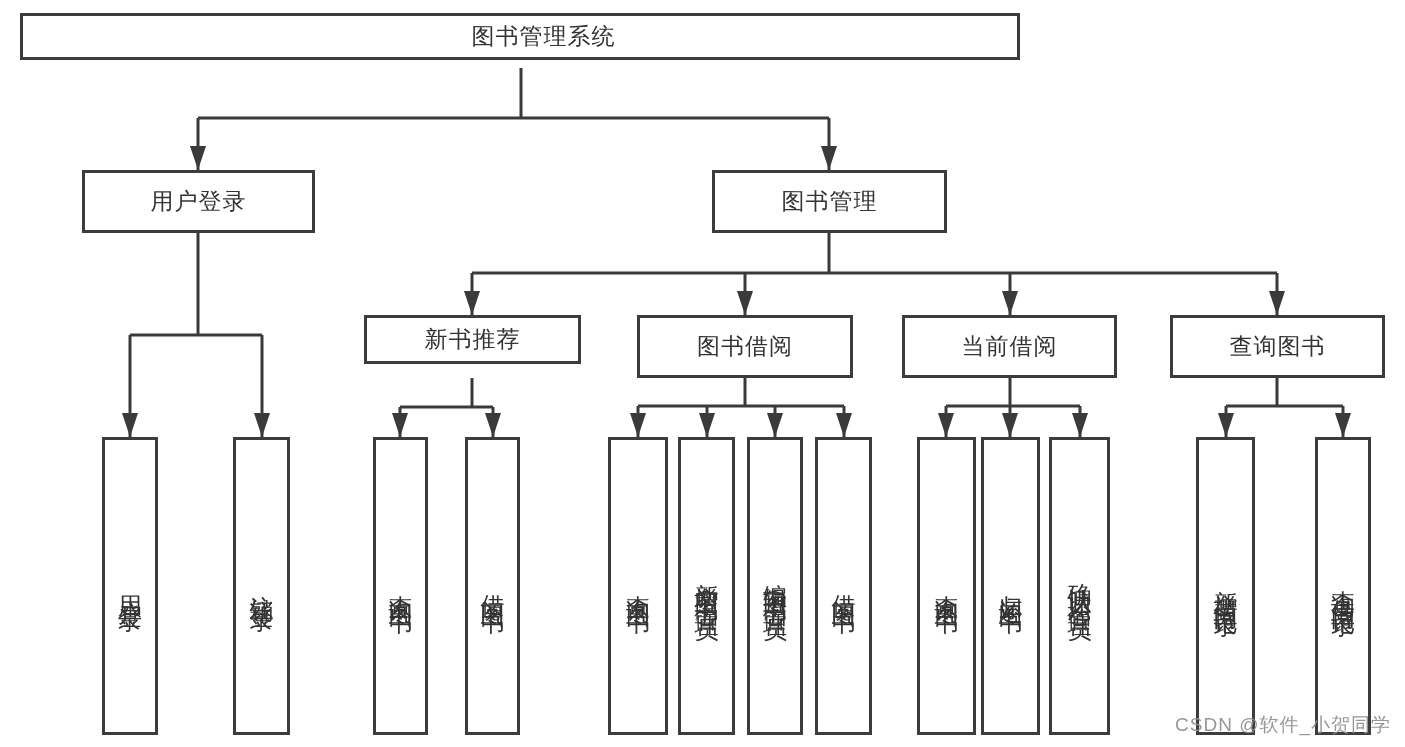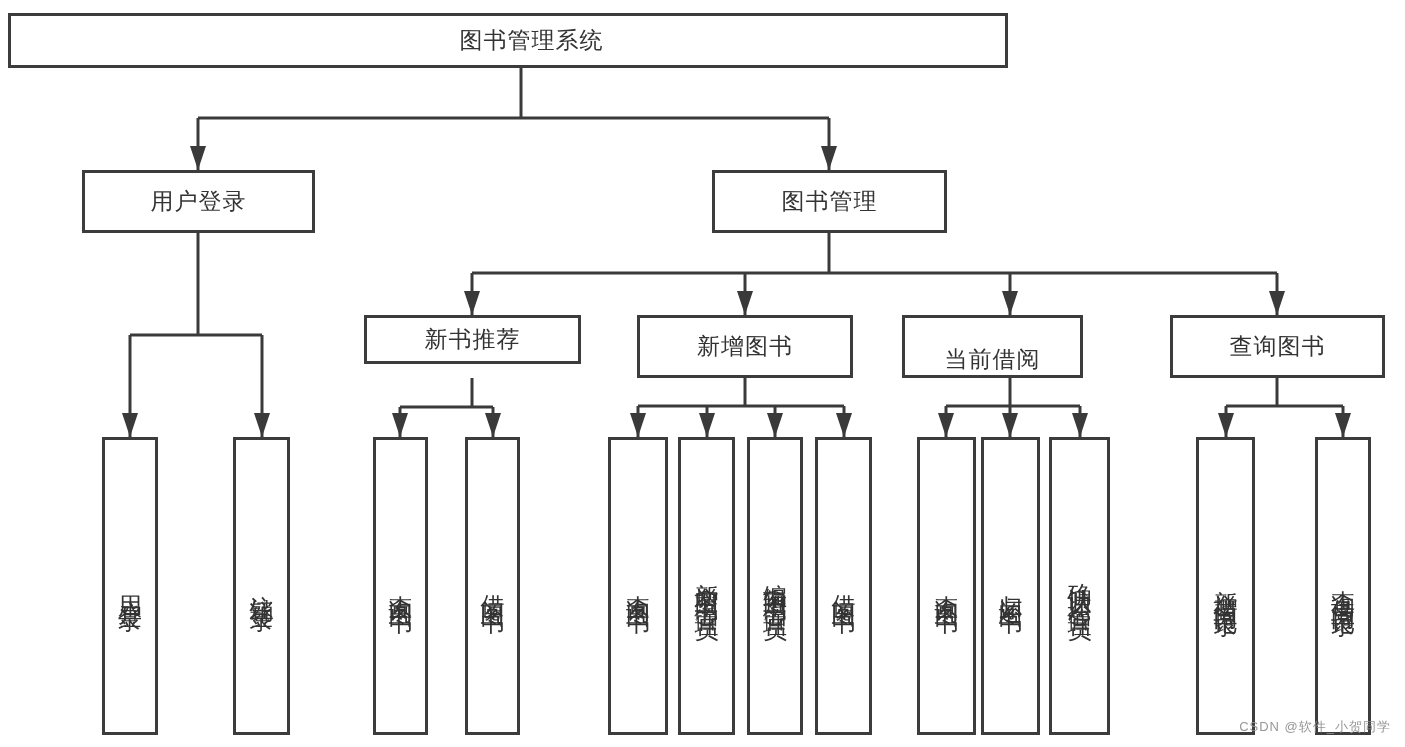--- a/index.html
+++ b/index.html
@@ -29,25 +29,24 @@
     writing-mode:vertical-rl;
     text-orientation:mixed;
     letter-spacing:5px;
     line-height:1;
     white-space:nowrap;
   }
   #watermark{
     position:absolute;
     right:14px;
     top:712px;
-    font-size:13px;
+    font-size:19px;
     letter-spacing:1px;
     color:rgba(145,145,145,0.95);
     white-space:nowrap;
-    margin-top:6px;
   }
   path.wire{stroke:#3a3a3a;stroke-width:3;fill:none;}
 </style>
 </head>
 <body>
 
 <div id="canvas">
 
   <svg id="wires" viewBox="0 0 1405 747" xmlns="http://www.w3.org/2000/svg">
     <defs>
@@ -90,38 +89,38 @@
     <path class="wire" d="M946,406 V437" marker-end="url(#arw)"></path>
     <path class="wire" d="M1010,406 V437" marker-end="url(#arw)"></path>
     <path class="wire" d="M1080,406 V437" marker-end="url(#arw)"></path>
 
     <path class="wire" d="M1277,378 V406"></path>
     <path class="wire" d="M1226,406 H1343"></path>
     <path class="wire" d="M1226,406 V437" marker-end="url(#arw)"></path>
     <path class="wire" d="M1343,406 V437" marker-end="url(#arw)"></path>
   </svg>
 
-  <div class="node" style="left:8px;top:13px;width:1000px;height:55px;padding-left:47px;">
+  <div class="node" style="left:20px;top:13px;width:1000px;height:47px;padding-left:47px;">
     <span>图书管理系统</span>
   </div>
 
   <div class="node" style="left:82px;top:170px;width:233px;height:63px;">
     <span>用户登录</span>
   </div>
   <div class="node" style="left:712px;top:170px;width:235px;height:63px;">
     <span>图书管理</span>
   </div>
 
   <div class="node" style="left:364px;top:315px;width:217px;height:49px;">
     <span>新书推荐</span>
   </div>
   <div class="node" style="left:637px;top:315px;width:216px;height:63px;">
-    <span>新增图书</span>
+    <span>图书借阅</span>
   </div>
-  <div class="node" style="left:902px;top:315px;width:181px;height:63px;align-items:flex-end;">
+  <div class="node" style="left:902px;top:315px;width:215px;height:63px;">
     <span>当前借阅</span>
   </div>
   <div class="node" style="left:1170px;top:315px;width:215px;height:63px;">
     <span>查询图书</span>
   </div>
 
   <div class="node leaf" style="left:102px;top:437px;width:56px;height:298px;">
     <span class="vtext">用户登录</span>
   </div>
   <div class="node leaf" style="left:233px;top:437px;width:57px;height:298px;">

